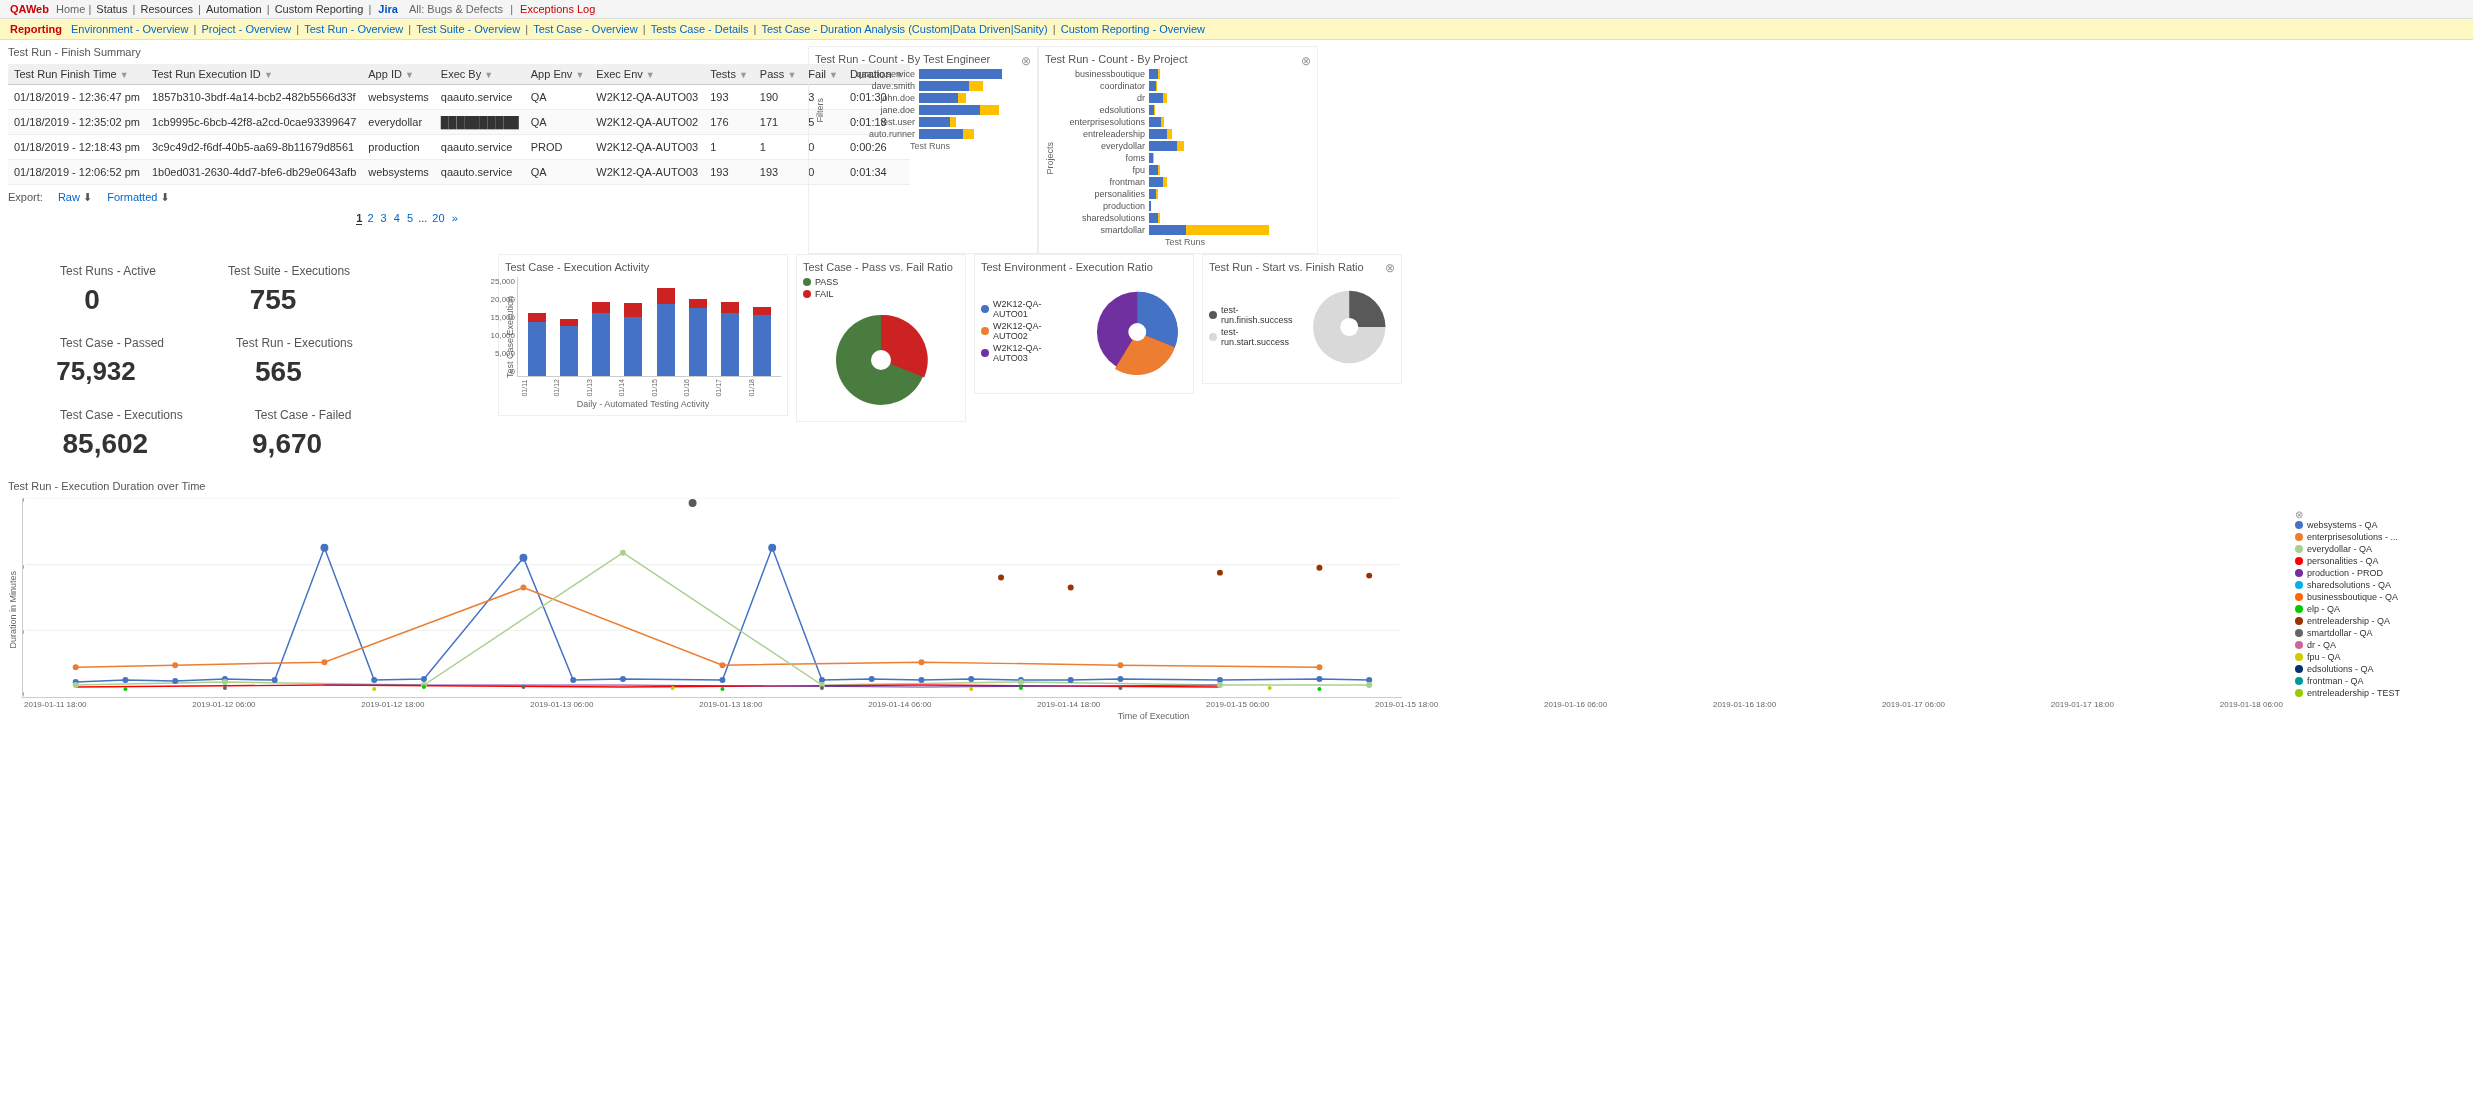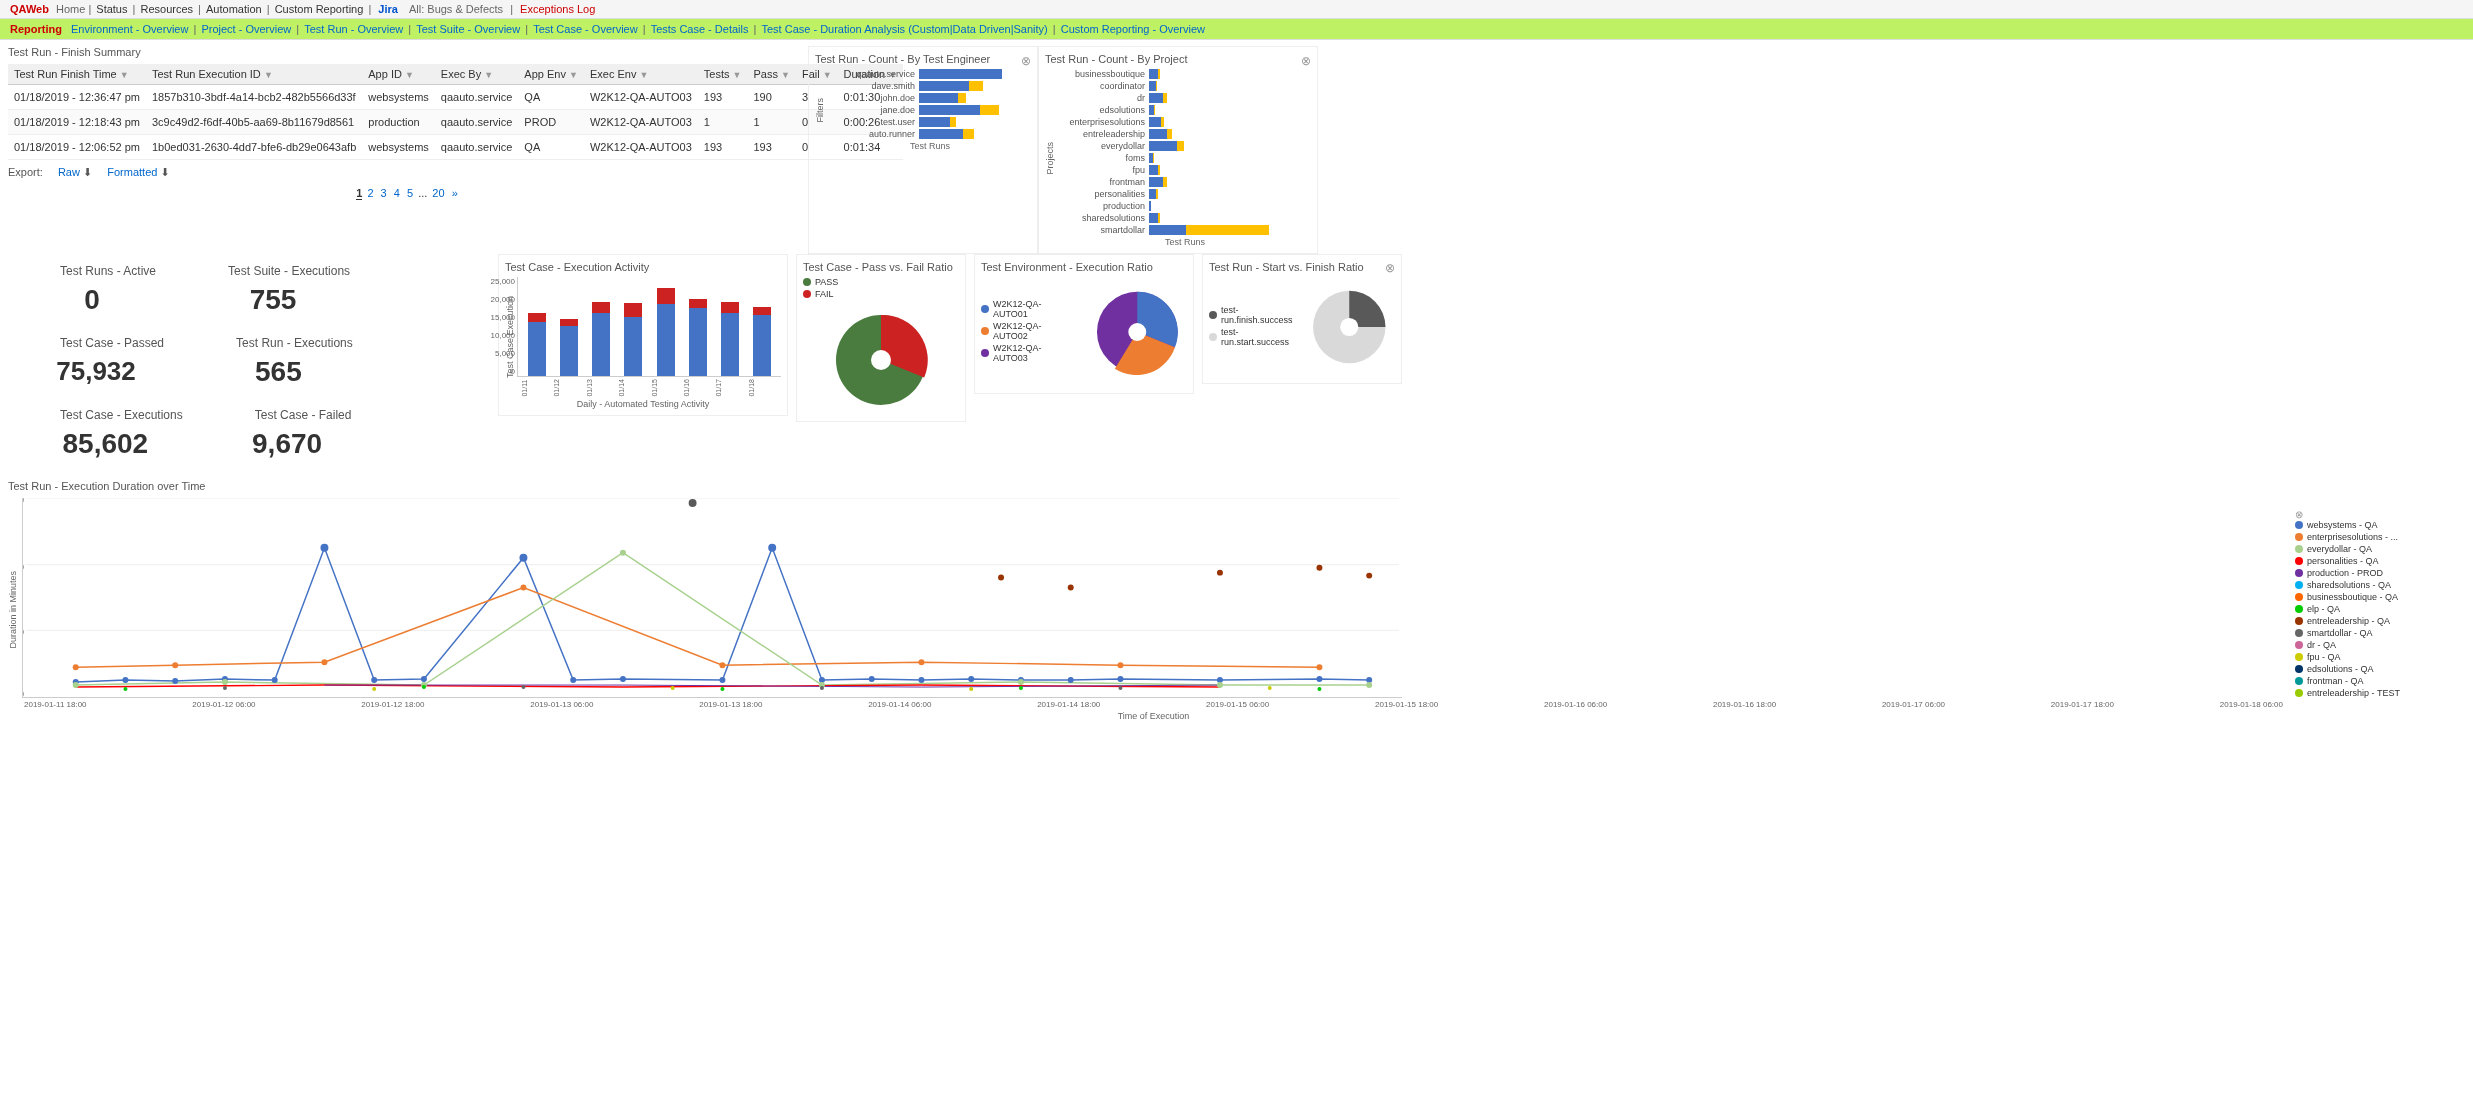--- a/index.html
+++ b/index.html
@@ -7,21 +7,21 @@
     
     
     .top-nav { background: #f5f5f5; border-bottom: 1px solid #ddd; padding: 3px 8px; font-size: 11px; }
     .top-nav a { color: #333; text-decoration: none; }
     .top-nav .brand { color: #cc0000; font-weight: bold; }
     .top-nav .jira { color: #0052cc; font-weight: bold; }
     .top-nav .exceptions { color: #cc0000; }
     .top-nav span { color: #666; margin: 0 2px; }
     
     
-    .second-nav { background: #bef264; border-bottom: 1px solid #ddd; padding: 4px 8px; font-size: 11px; }
+    .second-nav { background: #fef9c3; border-bottom: 1px solid #ddd; padding: 4px 8px; font-size: 11px; }
     .second-nav .reporting { color: #cc0000; font-weight: bold; }
     .second-nav a { color: #0066cc; text-decoration: none; font-size: 11px; }
     .second-nav span { color: #666; margin: 0 2px; }
     
     
     .main { padding: 6px 8px; }
     
     
     .section-title { font-size: 11px; color: #555; margin-bottom: 6px; }
     .data-table { width: 100%; border-collapse: collapse; font-size: 11px; }
@@ -131,20 +131,32 @@
     <td>websystems</td>
     <td>qaauto.service</td>
     <td>QA</td>
     <td>W2K12-QA-AUTO03</td>
     <td>193</td>
     <td>190</td>
     <td>3</td>
     <td>0:01:30</td>
   </tr>
             <tr>
+    <td>01/18/2019 - 12:35:02 pm</td>
+    <td>1cb9995c-6bcb-42f8-a2cd-0cae93399647</td>
+    <td>everydollar</td>
+    <td>██████████</td>
+    <td>QA</td>
+    <td>W2K12-QA-AUTO02</td>
+    <td>176</td>
+    <td>171</td>
+    <td>5</td>
+    <td>0:01:18</td>
+  </tr>
+            <tr>
     <td>01/18/2019 - 12:18:43 pm</td>
     <td>3c9c49d2-f6df-40b5-aa69-8b11679d8561</td>
     <td>production</td>
     <td>qaauto.service</td>
     <td>PROD</td>
     <td>W2K12-QA-AUTO03</td>
     <td>1</td>
     <td>1</td>
     <td>0</td>
     <td>0:00:26</td>

